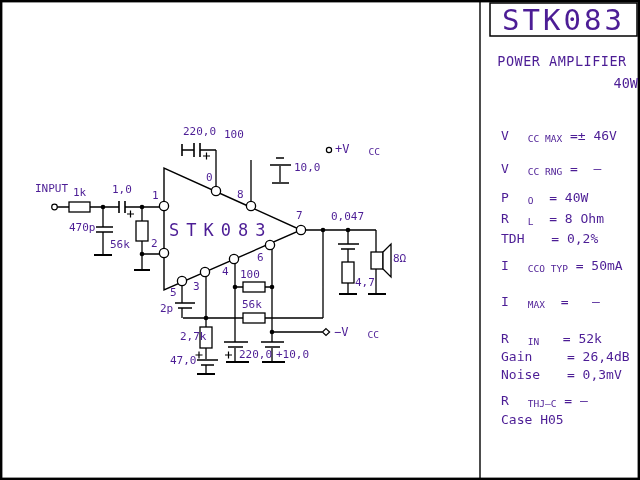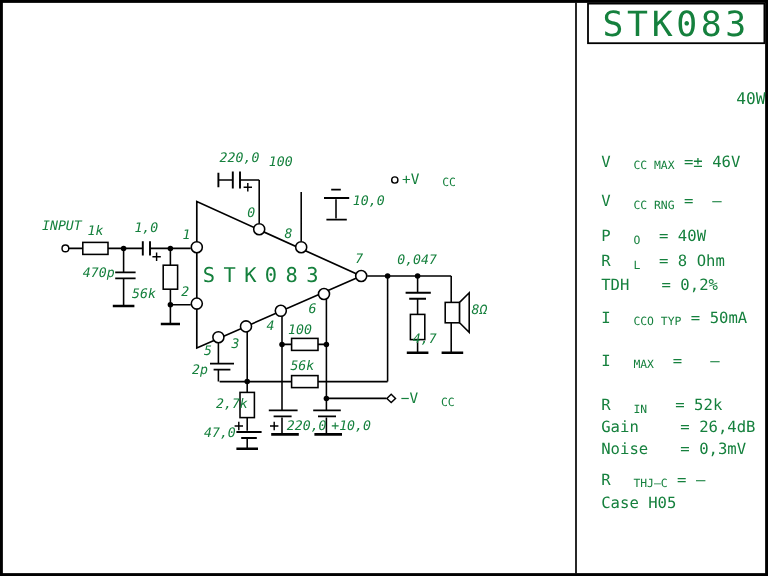--- a/index.html
+++ b/index.html
@@ -1,19 +1,19 @@
 <!DOCTYPE html>
 <html><head>
 <meta charset="utf-8">
 <style>
   html,body{margin:0;padding:0;background:#888;}
-  .page{position:relative;width:640px;height:480px;background:#fff;color:#15803d;
+  .page{position:relative;width:640px;height:480px;background:#fff;color:#4c1d95;
         font-family:"DejaVu Sans Mono","Liberation Mono",monospace;overflow:hidden;}
   .page svg{position:absolute;left:0;top:0;}
-  .lbl{position:absolute;font-size:11px;line-height:11px;white-space:pre;font-style:italic;}
+  .lbl{position:absolute;font-size:11px;line-height:11px;white-space:pre;}
   .chip-label{position:absolute;left:169px;top:222px;font-size:17px;line-height:17px;
               letter-spacing:7px;white-space:pre;}
   .title{position:absolute;left:490px;top:6px;width:147px;text-align:center;
          font-size:29px;line-height:29px;letter-spacing:3px;}
   .subtitle{position:absolute;left:486px;top:55px;width:152px;text-align:center;
             font-size:13.5px;line-height:13.5px;letter-spacing:0.5px;white-space:pre;}
   .subtitle2{position:absolute;left:486px;top:77px;width:152px;text-align:right;
              font-size:13.5px;line-height:13.5px;}
   .spec{position:absolute;left:501px;font-size:13px;line-height:13px;white-space:pre;}
   .spec .s,.vlbl .s{font-size:9.5px;position:relative;top:2px;white-space:pre;padding-left:19px;}
@@ -108,20 +108,21 @@
         <circle cx="323" cy="230" r="2.3"></circle>
       <circle cx="348" cy="230" r="2.3"></circle>
     </g>
 
     <circle cx="54.5" cy="207" r="2.8" fill="#fff" stroke="#000" stroke-width="1.2"></circle>
     <circle cx="329" cy="150" r="2.6" fill="#fff" stroke="#000" stroke-width="1.2"></circle>
     <path d="M326,328.6 L329.6,332 L326,335.4 L322.4,332 Z" fill="#fff" stroke="#000" stroke-width="1.2"></path>
   </svg>
 
   <div class="title">STK083</div>
+  <div class="subtitle">POWER AMPLIFIER</div>
   <div class="subtitle2">40W</div>
 
   <div class="spec" style="top:129px"><span>V</span><span class="s">CC MAX</span><span> =± 46V</span></div>
   <div class="spec" style="top:162px"><span>V</span><span class="s">CC RNG</span><span> =  –</span></div>
   <div class="spec" style="top:191px"><span>P</span><span class="s">O</span><span>  = 40W</span></div>
   <div class="spec" style="top:212px"><span>R</span><span class="s">L</span><span>  = 8 Ohm</span></div>
   <div class="spec" style="top:232px"><span>TDH</span><span class="s"></span><span> = 0,2%</span></div>
   <div class="spec" style="top:259px"><span>I</span><span class="s">CCO TYP</span><span> = 50mA</span></div>
   <div class="spec" style="top:295px"><span>I</span><span class="s">MAX</span><span>  =   –</span></div>
   <div class="spec" style="top:332px"><span>R</span><span class="s">IN</span><span>   = 52k</span></div>
@@ -132,21 +133,21 @@
 
   <div class="lbl" style="left:35px;top:183px">INPUT</div>
   <div class="lbl" style="left:73px;top:187px">1k</div>
   <div class="lbl" style="left:112px;top:184px">1,0</div>
   <div class="lbl" style="left:69px;top:222px">470p</div>
   <div class="lbl" style="left:110px;top:239px">56k</div>
   <div class="lbl" style="left:183px;top:126px">220,0</div>
   <div class="lbl" style="left:224px;top:129px">100</div>
   <div class="lbl" style="left:294px;top:162px">10,0</div>
   <div class="lbl" style="left:331px;top:211px">0,047</div>
-  <div class="lbl" style="left:344px;top:277px">4,7</div>
+  <div class="lbl" style="left:355px;top:277px">4,7</div>
   <div class="lbl" style="left:393px;top:253px">8Ω</div>
   <div class="lbl" style="left:160px;top:303px">2p</div>
   <div class="lbl" style="left:180px;top:331px">2,7k</div>
   <div class="lbl" style="left:170px;top:355px">47,0</div>
   <div class="lbl" style="left:240px;top:269px">100</div>
   <div class="lbl" style="left:242px;top:299px">56k</div>
   <div class="lbl" style="left:239px;top:349px">220,0</div>
   <div class="lbl" style="left:276px;top:349px">+10,0</div>
 
   <div class="lbl" style="left:206px;top:172px">0</div>

